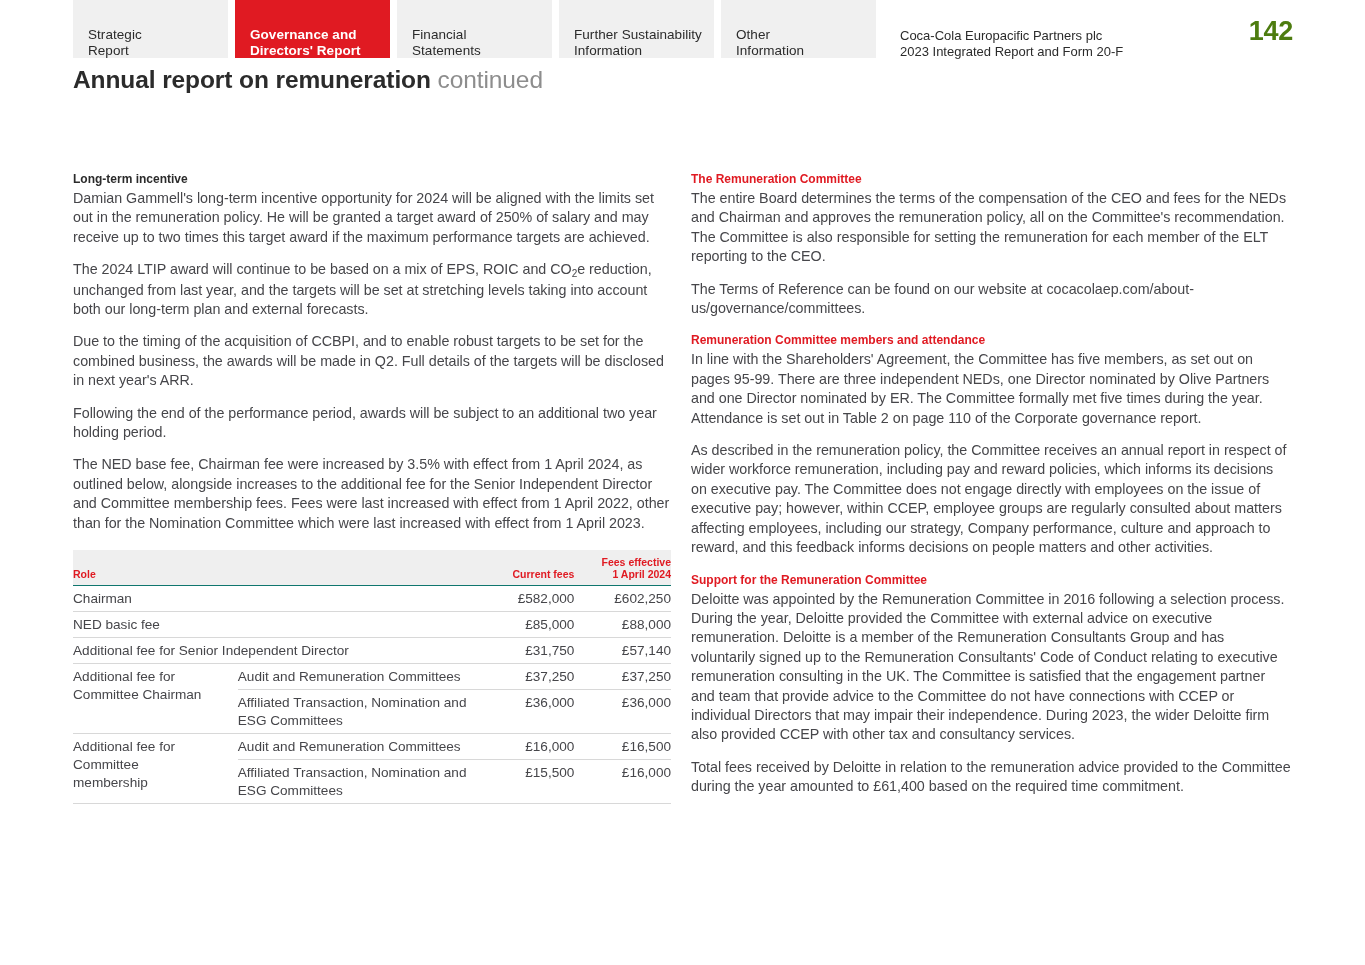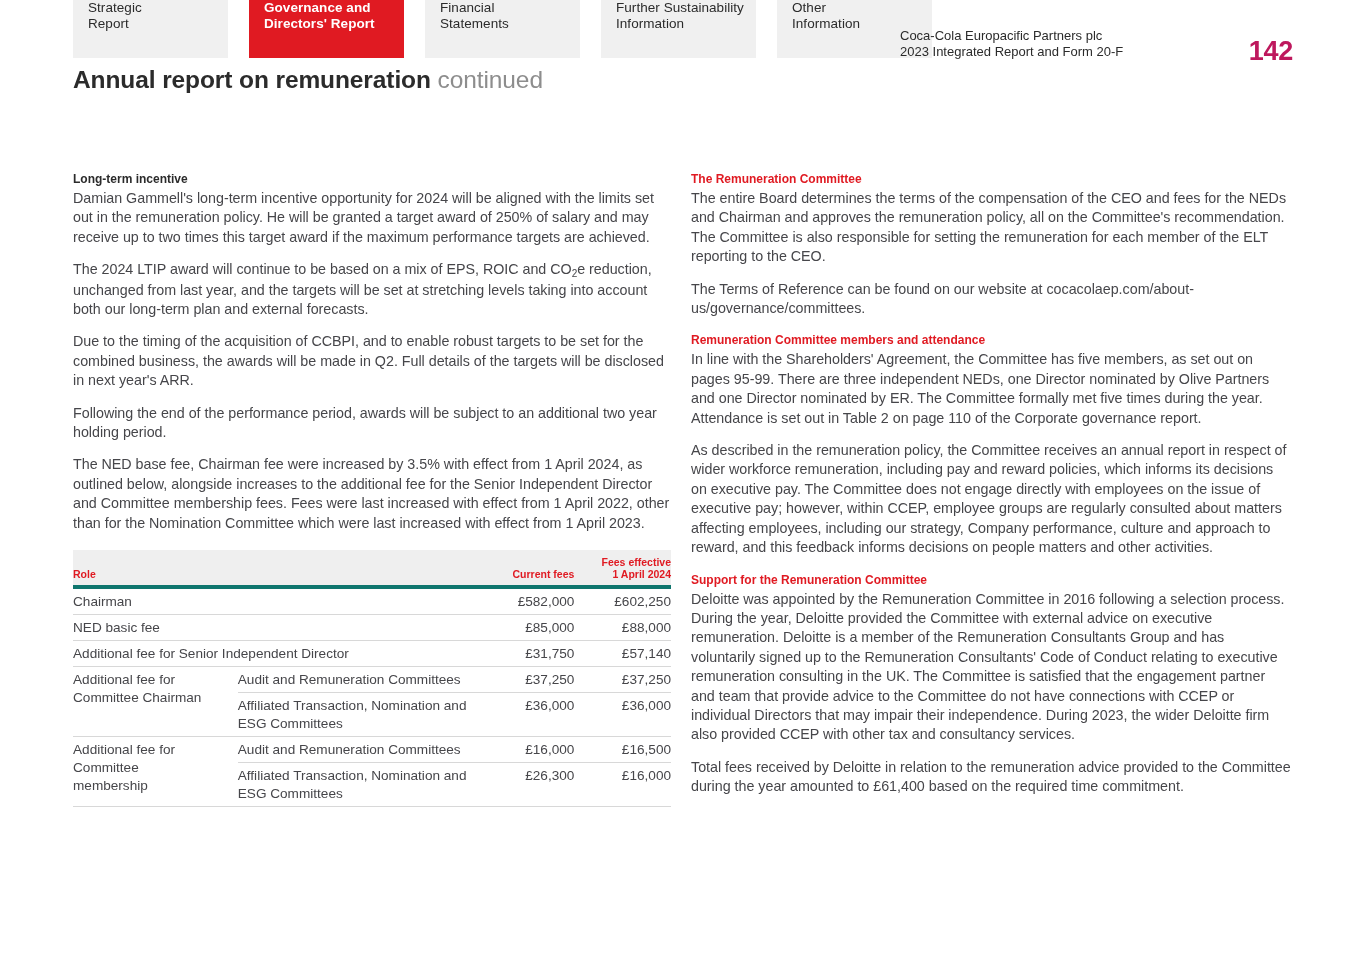--- a/index.html
+++ b/index.html
@@ -28,29 +28,29 @@
   .tabs {
     position: absolute;
     left: 73px;
     top: 0;
     height: 58px;
     display: flex;
     align-items: stretch;
   }
   .tab {
     width: 155px;
-    margin-right: 21px;
+    margin-right: 7px;
     background: #f0f0f0;
     color: #2b2b2b;
     font-size: 13.5px;
     line-height: 15.5px;
     padding: 0 0 0 15px;
     display: flex;
     flex-direction: column;
-    justify-content: flex-start;
+    justify-content: flex-end;
     box-sizing: border-box;
     letter-spacing: 0.05px;
   }
   .tab.active {
     background: #E01A22;
     color: #ffffff;
     font-weight: bold;
   }
   .tab span { display: block; white-space: nowrap; }
 
@@ -60,24 +60,24 @@
     top: 28px;
     font-size: 13px;
     line-height: 16px;
     color: #2b2b2b;
   }
   .doc-meta span { display: block; white-space: nowrap; }
 
   .page-number {
     position: absolute;
     right: 72px;
-    top: 36px;
+    top: 16px;
     font-size: 27px;
     font-weight: bold;
-    color: #be185d;
+    color: #4d7c0f;
     letter-spacing: -0.3px;
   }
 
   
   .page-title {
     position: absolute;
     left: 73px;
     top: 66px;
     font-size: 24.5px;
     font-weight: bold;
@@ -141,21 +141,21 @@
     vertical-align: top;
   }
   table.fees thead th {
     background: #efefef;
     color: #E01A22;
     font-size: 10.5px;
     font-weight: bold;
     line-height: 12px;
     padding: 6px 0 5px 0;
     vertical-align: bottom;
-    border-bottom: 4px solid #0f766e;
+    border-bottom: 1px solid #0f766e;
   }
   th.h-role   { text-align: left;  padding-left: 5px; width: 162px; }
   th.h-spacer { width: 227px; }
   th.h-cur    { text-align: right; width: 104px; padding-right: 10px; }
   th.h-new    { text-align: right; width: 95px;  padding-right: 5px; }
 
   table.fees tbody td {
     border-bottom: 1px solid #d8d8d8;
     padding: 3.5px 0 3.5px 0;
     line-height: 18px;
@@ -284,21 +284,21 @@
             <td class="c-sub">Audit and Remuneration Committees</td>
             <td class="c-num">£16,000</td>
             <td class="c-num2">£16,500</td>
           </tr>
 
           <tr class="last">
             <td class="c-sub">
               <div>Affiliated Transaction, Nomination and</div>
               <div>ESG Committees</div>
             </td>
-            <td class="c-num valign-bot">£26,300</td>
+            <td class="c-num valign-bot">£15,500</td>
             <td class="c-num2 valign-bot">£16,000</td>
           </tr>
 
         </tbody>
       </table>
     </div>
   </div>
 
   <div class="col col-right">
 

